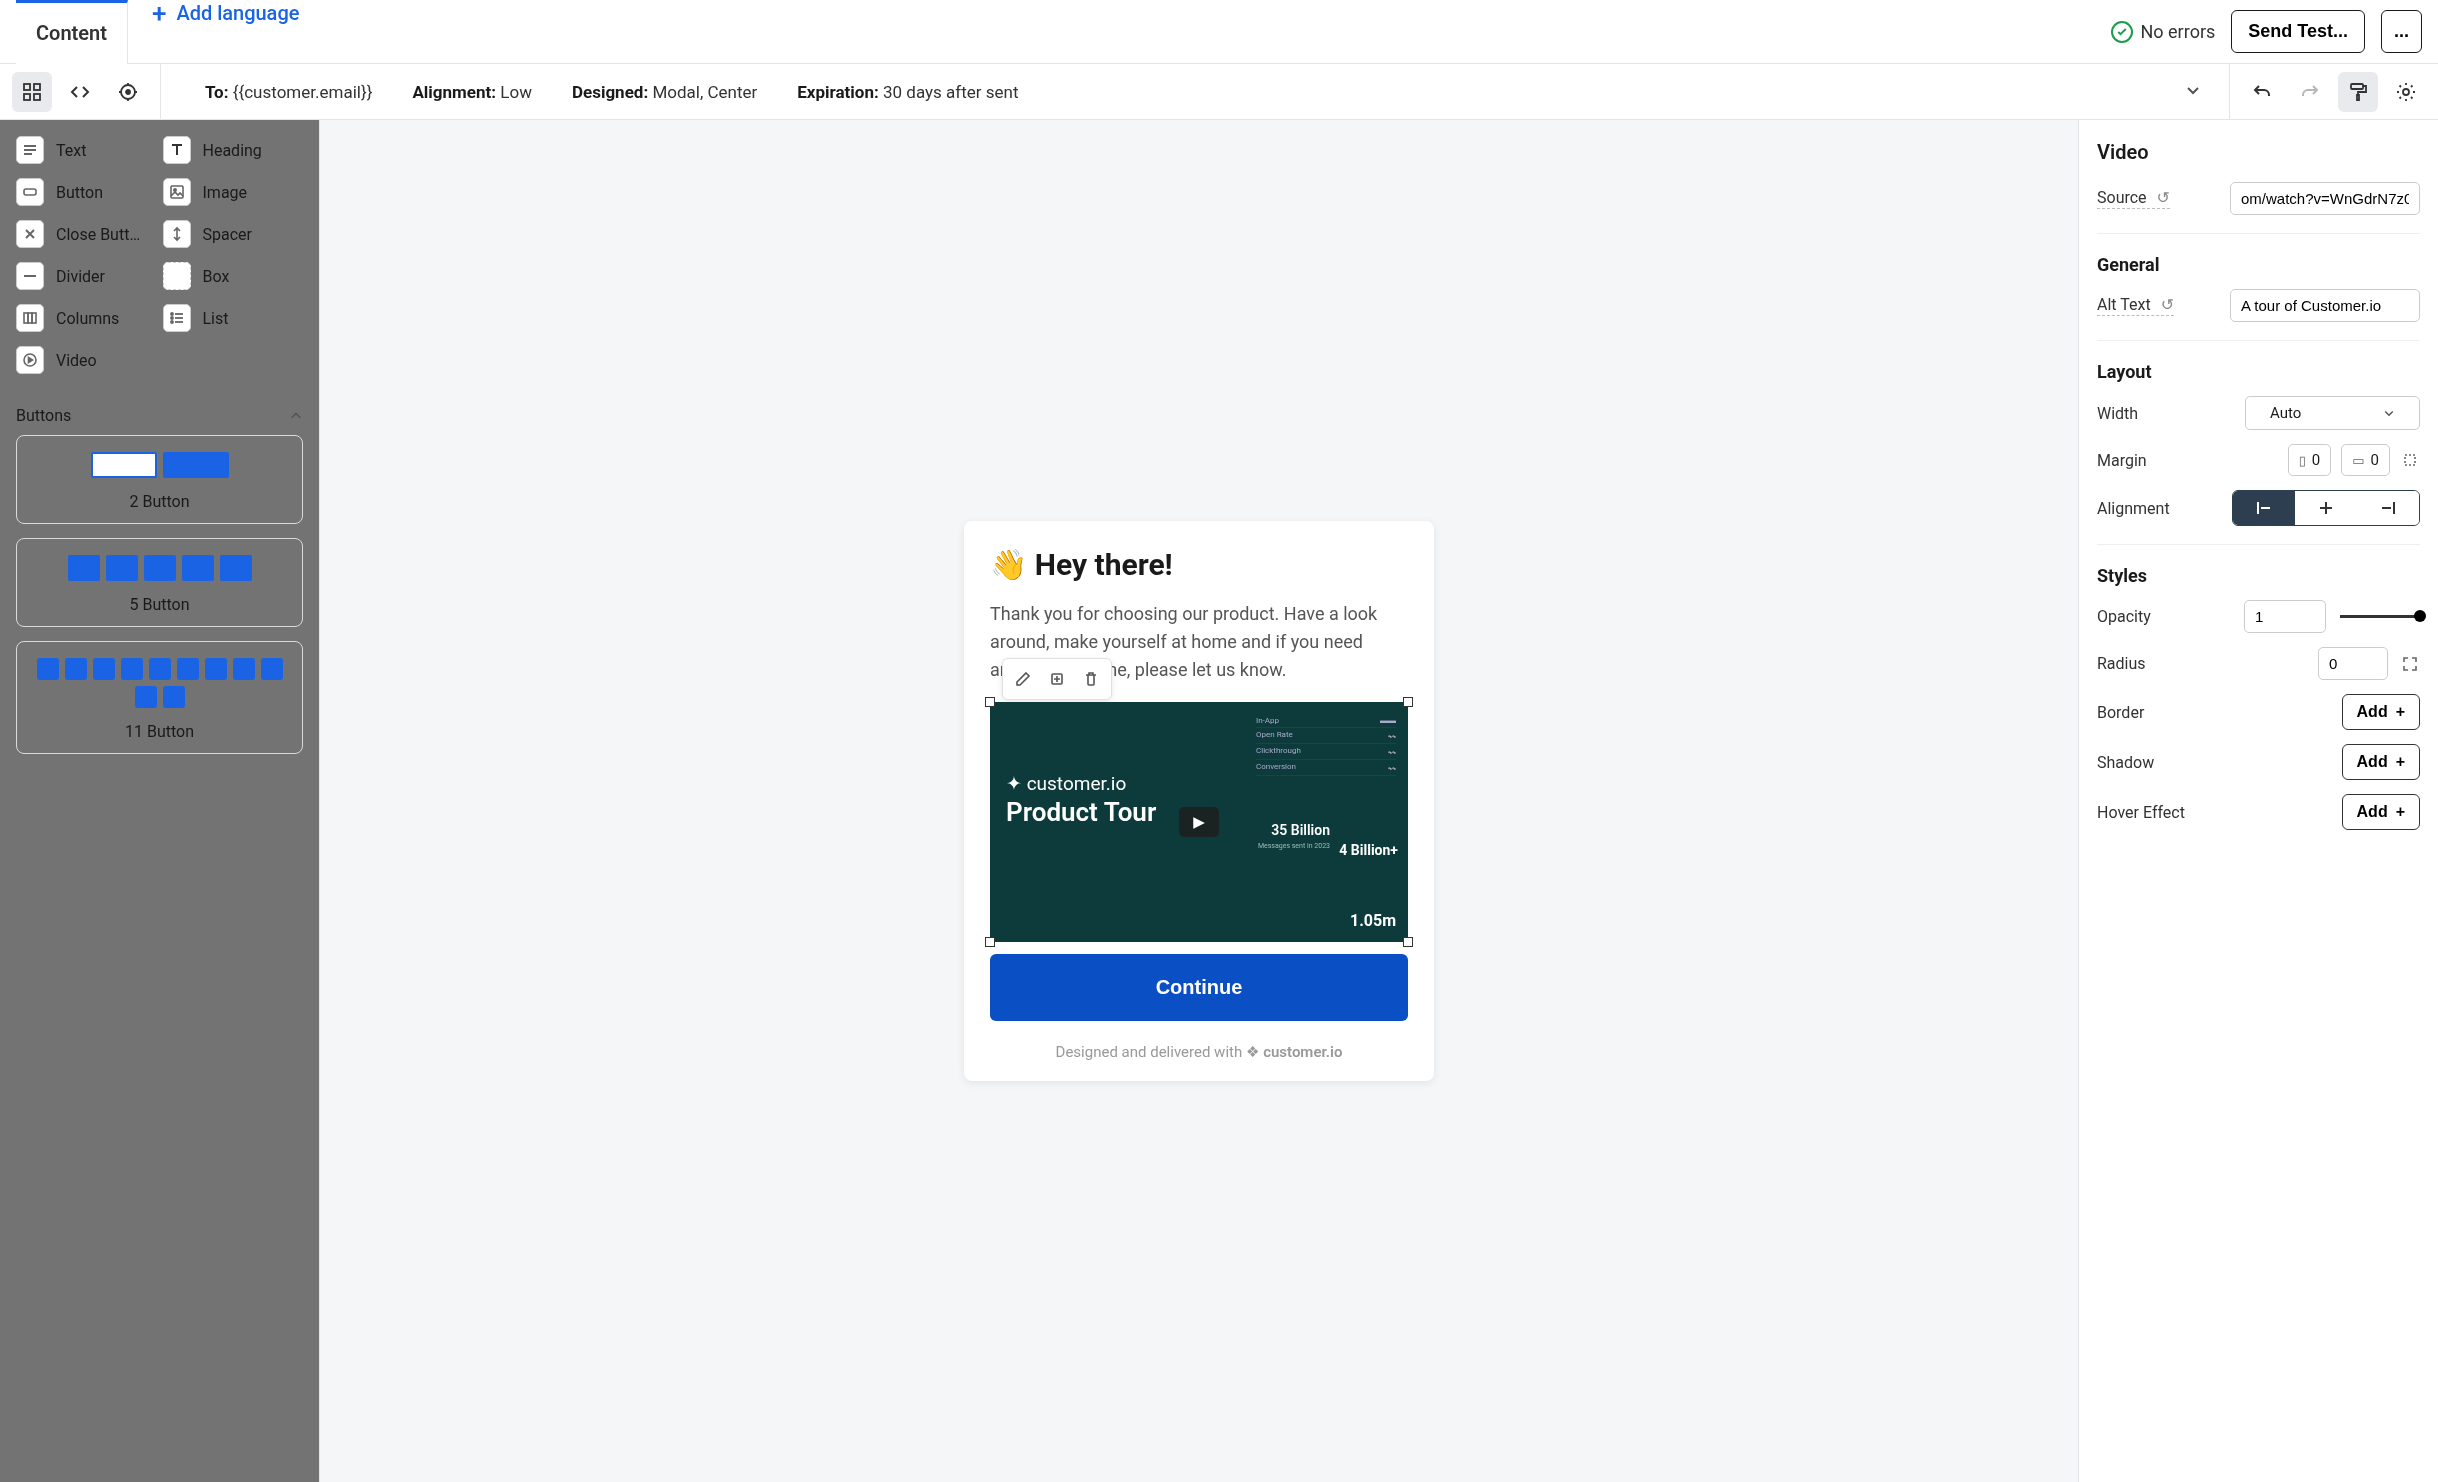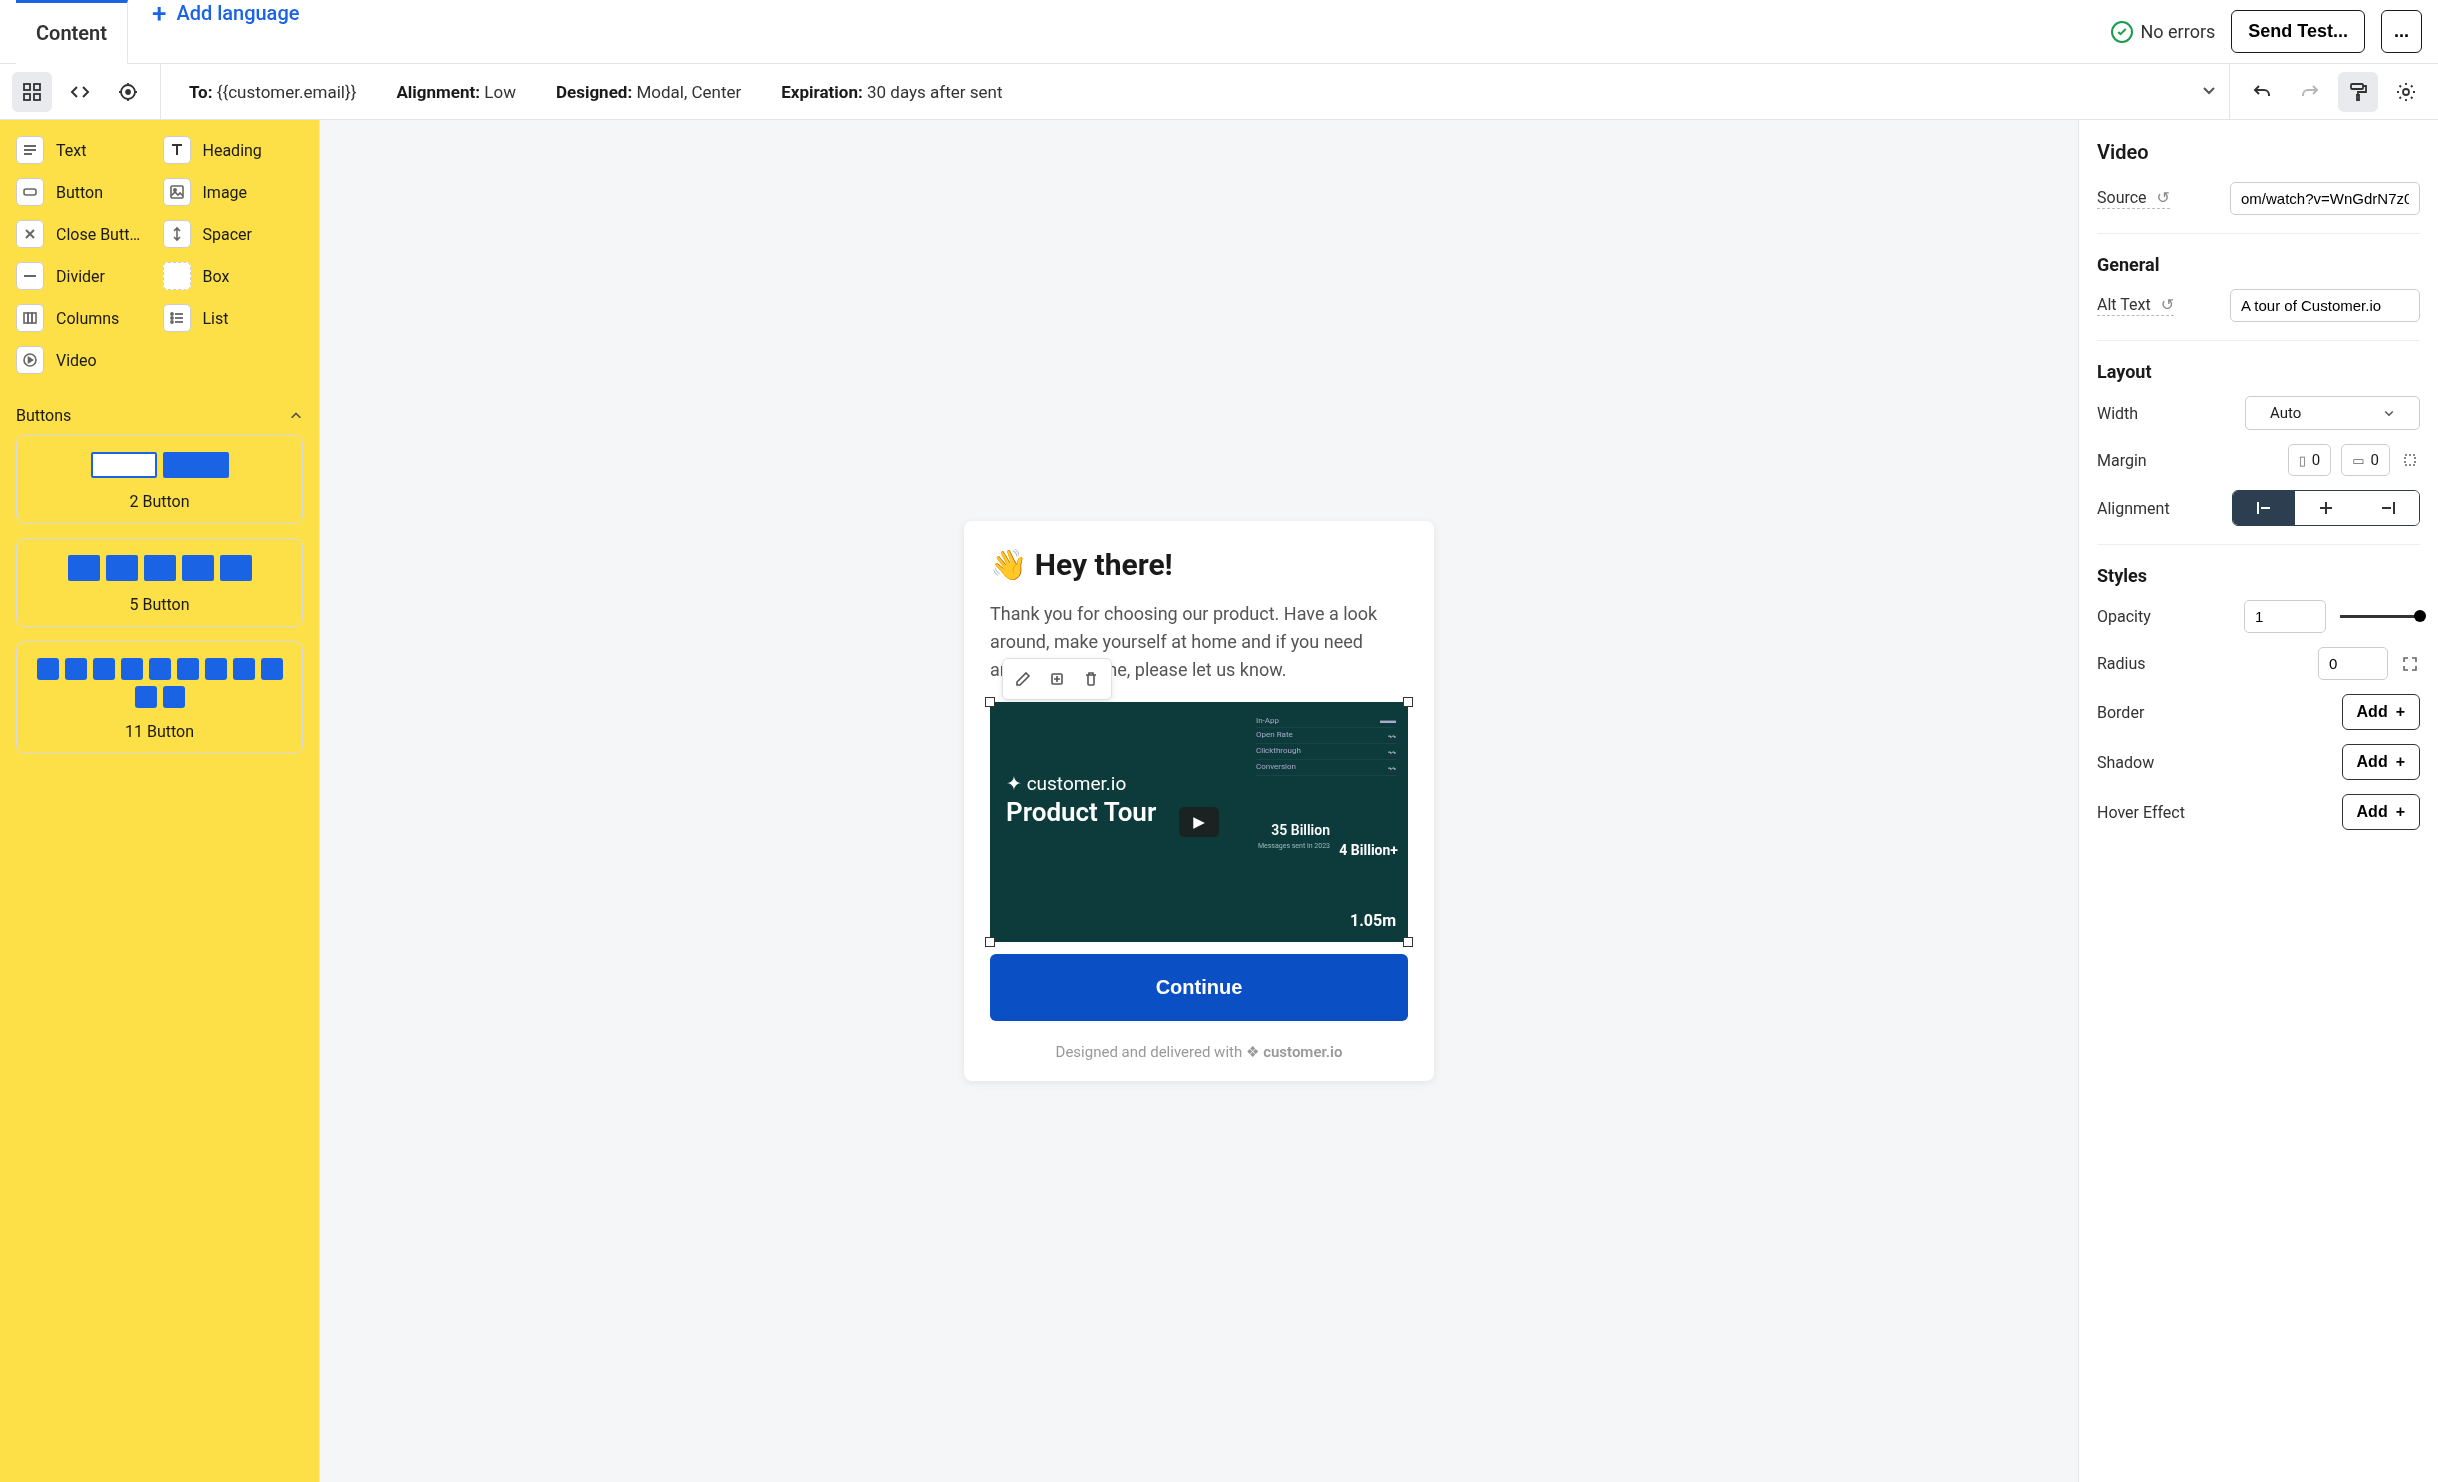--- a/index.html
+++ b/index.html
@@ -12,33 +12,33 @@
 .add-lang { display: flex; align-items: center; gap: 10px; color: #1a63e4; font-size: 20px; font-weight: 500; cursor: pointer; }
 .add-lang .plus { font-size: 26px; line-height: 1; }
 .topbar-right { display: flex; align-items: center; gap: 16px; }
 .no-errors { display: flex; align-items: center; gap: 8px; font-size: 18px; color: #333; }
 .check-circle { width: 22px; height: 22px; border: 2px solid #1a9d4a; border-radius: 50%; display: flex; align-items: center; justify-content: center; color: #1a9d4a; }
 .check-circle svg { width: 12px; height: 12px; }
 .btn-outline { padding: 10px 16px; border: 1.5px solid #1a1a1a; border-radius: 6px; background: #fff; font-size: 18px; font-weight: 600; cursor: pointer; }
 .btn-outline.sm { padding: 10px 12px; }
 
 
-.toolbar { display: flex; align-items: center; background: #fff; border-bottom: 1px solid #e3e5e8; height: 56px; }
+.toolbar { display: flex; align-items: center; background: #fff; border-bottom: 1px solid #e3e5e8; height: 56px; gap: 16px; }
 .toolbar-icons { display: flex; align-items: center; padding: 0 12px; border-right: 1px solid #e3e5e8; height: 100%; gap: 8px; }
 .tool-icon { width: 40px; height: 40px; display: flex; align-items: center; justify-content: center; border-radius: 6px; cursor: pointer; }
 .tool-icon.active { background: #e8eaed; }
 .toolbar-meta { display: flex; align-items: center; gap: 40px; padding: 0 28px; flex: 1; font-size: 17px; }
 .meta-item strong { font-weight: 700; }
 .meta-item span { color: #333; }
 .toolbar-end { display: flex; align-items: center; padding: 0 12px; border-left: 1px solid #e3e5e8; height: 100%; gap: 8px; }
 .chev { width: 40px; text-align: center; color: #666; cursor: pointer; }
 
 
 .main { display: flex; height: calc(100vh - 120px); }
-.left-panel { width: 320px; background: #fde047; border-right: 1px solid #e3e5e8; overflow-y: auto; padding: 12px 16px; }
+.left-panel { width: 320px; background: #737373; border-right: 1px solid #e3e5e8; overflow-y: auto; padding: 12px 16px; }
 .canvas { flex: 1; display: flex; justify-content: center; align-items: center; padding: 40px; overflow: auto; }
 .right-panel { width: 360px; background: #fff; border-left: 1px solid #e3e5e8; overflow-y: auto; padding: 20px 18px; }
 
 
 .comp-grid { display: grid; grid-template-columns: 1fr 1fr; gap: 6px; margin-bottom: 18px; }
 .comp-item { display: flex; align-items: center; gap: 12px; padding: 4px 0; cursor: pointer; font-size: 16px; }
 .comp-icon { width: 28px; height: 28px; border: 1px solid #ccc; border-radius: 5px; display: flex; align-items: center; justify-content: center; background: #fff; }
 .comp-icon svg { width: 16px; height: 16px; }
 .section-hdr { display: flex; justify-content: space-between; align-items: center; padding: 10px 0; cursor: pointer; font-size: 16px; }
 .btn-card { border: 1px solid #d8dadd; border-radius: 8px; padding: 16px 12px 12px; margin-bottom: 14px; cursor: pointer; }

